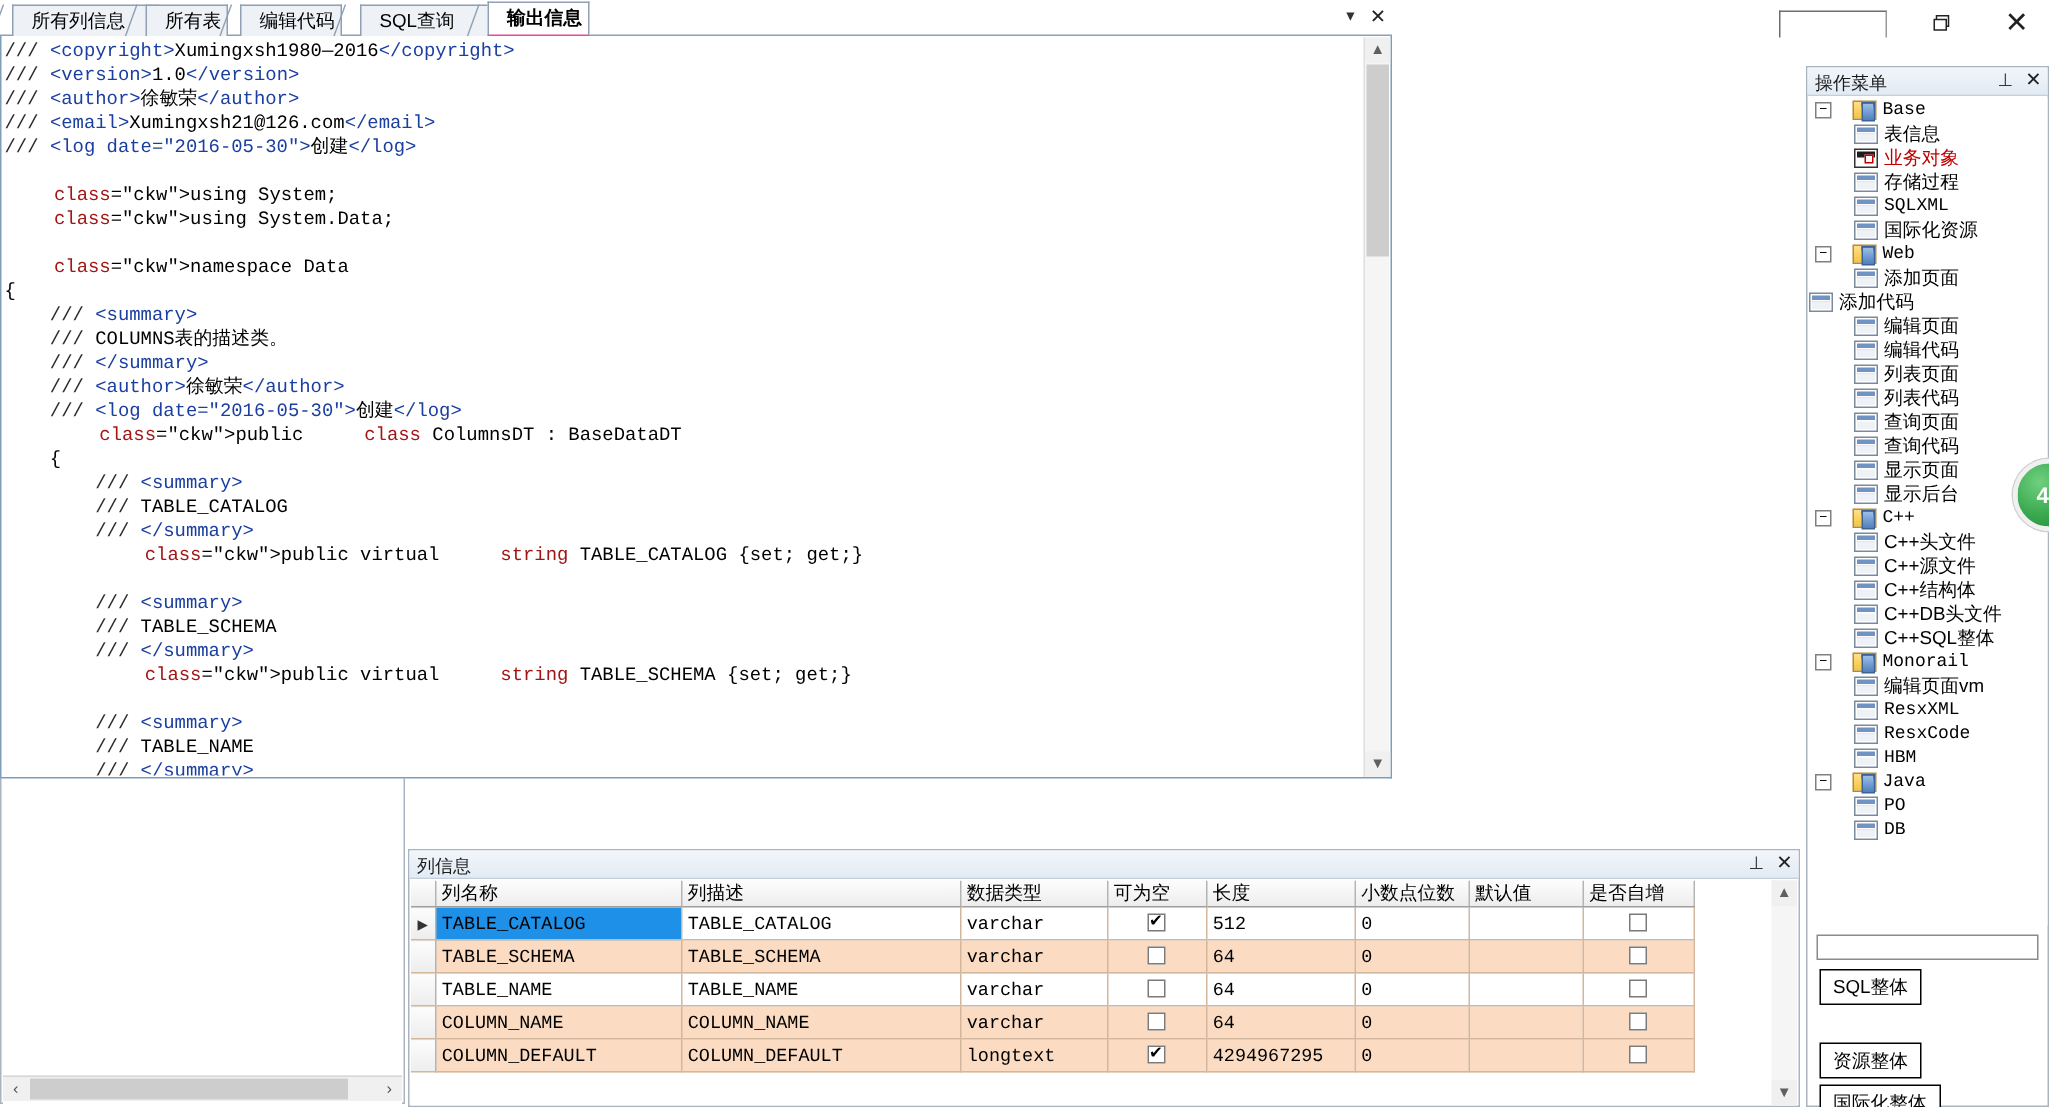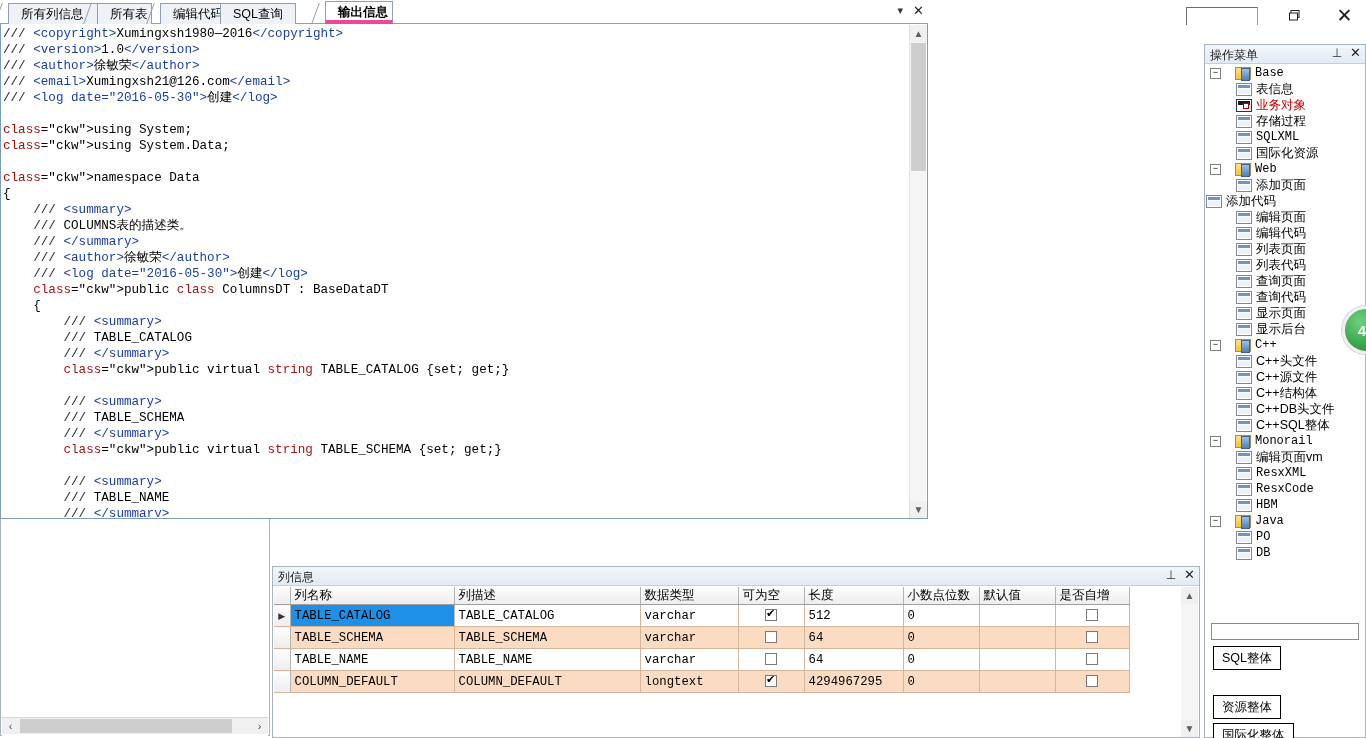--- a/index.html
+++ b/index.html
@@ -148,21 +148,21 @@
     border: 1px solid #8fa0b4; border-bottom: none;
     background: #eef1f5;
     font-size: 12.5px; color: #000;
     padding: 2px 9px 0 12px;
     line-height: 17px; white-space: nowrap;
     border-radius: 0;
     transform: skewX(0deg);
   }
   .tab.active {
     top: 1px; height: 23px; background: #ffffff; font-weight: bold; z-index: 5;
-    border-bottom: 4px solid #ec4899;
+    border-bottom: 1px solid #ec4899;
   }
   .tab-slash {
     position: absolute; top: 3px; width: 12px; height: 21px;
     border-left: 1px solid #8fa0b4; transform: skewX(-20deg);
   }
   .tabstrip-btns {
     position: absolute; right: 4px; top: 3px; display: flex; gap: 10px; align-items: center;
   }
   #codearea {
     position: absolute; left: 0; top: 24px; width: 928px; height: 495px;
@@ -171,21 +171,21 @@
   }
   #code {
     position: absolute; left: 0; top: 2px; width: 908px; height: 491px;
     font-family: "Liberation Mono", monospace;
     font-size: 12.6px; line-height: 16px;
     white-space: pre; padding: 0 0 0 2px; color: #000;
     overflow: hidden;
   }
   .cm { color: #1b3fa0; }       
   .cgray { color: #2a2a2a; }    
-  .ckw { color: #a31515; }
+  .ckw { color: #a31515; margin-left: 33px; }
   #code-vscroll {
     position: absolute; right: 1px; top: 1px; width: 17px; height: 493px;
     background: #f5f5f5; border-left: 1px solid #e0e0e0;
   }
   .vsb-arrow {
     position: absolute; left: 0; width: 17px; height: 17px;
     display:flex; align-items:center; justify-content:center; font-size:10px; color:#606060;
     background:#f0f0f0;
   }
 
@@ -395,21 +395,21 @@
 
   <div id="center-panel">
     <div id="tabstrip">
         <div class="tab-slash" style="left:-2px"></div>
         <div class="tab" style="left:8px; width:98px"><span>所有列信息</span></div>
         <div class="tab-slash" style="left:87px"></div>
         <div class="tab" style="left:97px; width:55px"><span>所有表</span></div>
         <div class="tab-slash" style="left:150px"></div>
         <div class="tab" style="left:160px; width:68px"><span>编辑代码</span></div>
         <div class="tab-slash" style="left:226px"></div>
-        <div class="tab" style="left:220px; width:76px"><span>SQL查询</span></div>
+        <div class="tab" style="left:240px; width:99px"><span>SQL查询</span></div>
         <div class="tab-slash" style="left:315px"></div>
         <div class="tab active" style="left:325px; width:68px"><span>输出信息</span></div>
         <div class="tabstrip-btns">
           <span style="font-size:11px;color:#333">▾</span>
           <span style="font-size:13px;color:#222">✕</span>
         </div>
       </div>
     <div id="codearea">
       <div id="code"><span class="cgray">///</span> <span class="cm">&lt;copyright&gt;</span>Xumingxsh1980—2016<span class="cm">&lt;/copyright&gt;</span>
 <span class="cgray">///</span> <span class="cm">&lt;version&gt;</span>1.0<span class="cm">&lt;/version&gt;</span>
@@ -513,20 +513,31 @@
               <td>TABLE_NAME</td>
               <td>varchar</td>
               <td class="cellcenter"><span class="cbx"></span></td>
               <td>64</td>
               <td>0</td>
               <td></td>
               <td class="cellcenter"><span class="cbx"></span></td>
             </tr>
             <tr class="alt">
               <td class="rowhdr"></td>
+              <td class="">COLUMN_NAME</td>
+              <td>COLUMN_NAME</td>
+              <td>varchar</td>
+              <td class="cellcenter"><span class="cbx"></span></td>
+              <td>64</td>
+              <td>0</td>
+              <td></td>
+              <td class="cellcenter"><span class="cbx"></span></td>
+            </tr>
+            <tr class="alt">
+              <td class="rowhdr"></td>
               <td class="">COLUMN_DEFAULT</td>
               <td>COLUMN_DEFAULT</td>
               <td>longtext</td>
               <td class="cellcenter"><span class="cbx on"></span></td>
               <td>4294967295</td>
               <td>0</td>
               <td></td>
               <td class="cellcenter"><span class="cbx"></span></td>
             </tr>
           </tbody>

